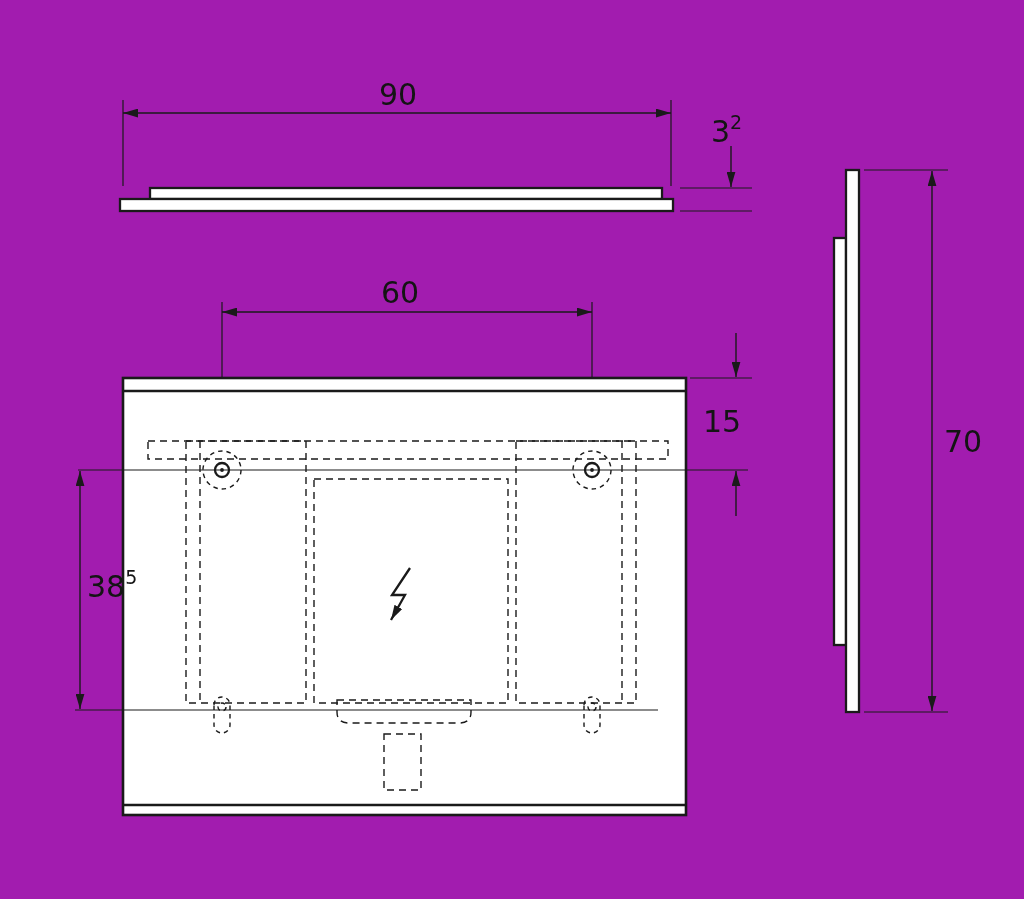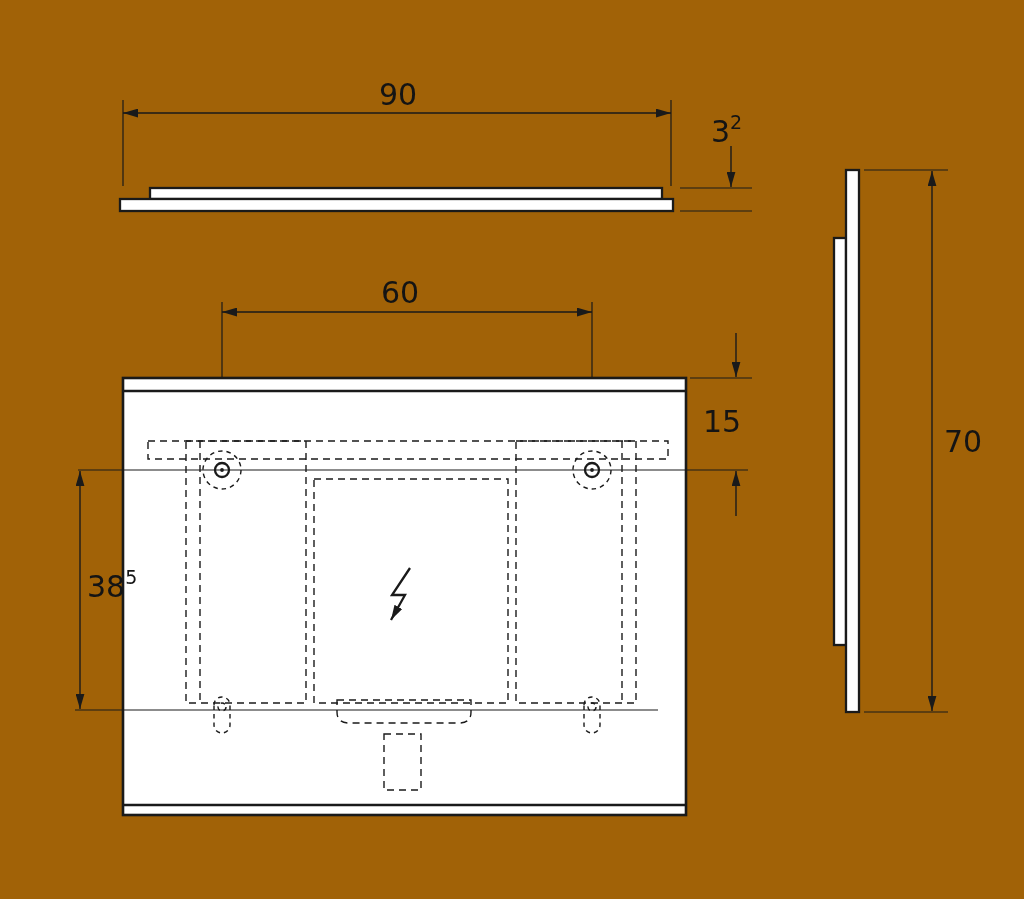--- a/index.html
+++ b/index.html
@@ -1,16 +1,16 @@
 <!DOCTYPE html>
 <html><head>
 <meta charset="utf-8">
 <style>
   html,body{margin:0;padding:0;background:#ffffff;}
-  .sheet{position:relative;width:1024px;height:899px;background:#a16207;overflow:hidden;}
+  .sheet{position:relative;width:1024px;height:899px;background:#a21caf;overflow:hidden;}
   svg{display:block;}
   .ln{stroke:#1a1a1a;fill:none;stroke-width:2.3;stroke-linecap:butt;}
   .thk{stroke-width:2.6;}
   .thin{stroke-width:1.2;}
   .dim{stroke-width:1.4;}
   .dash{stroke-dasharray:7 5;stroke-width:1.4;}
   .dashc{stroke-dasharray:4.5 4;stroke-width:1.4;}
   .wfill{fill:#ffffff;}
   .txt{font-family:"DejaVu Sans", sans-serif;font-size:30px;fill:#141414;stroke:none;}
   .sup{font-size:19px;}

